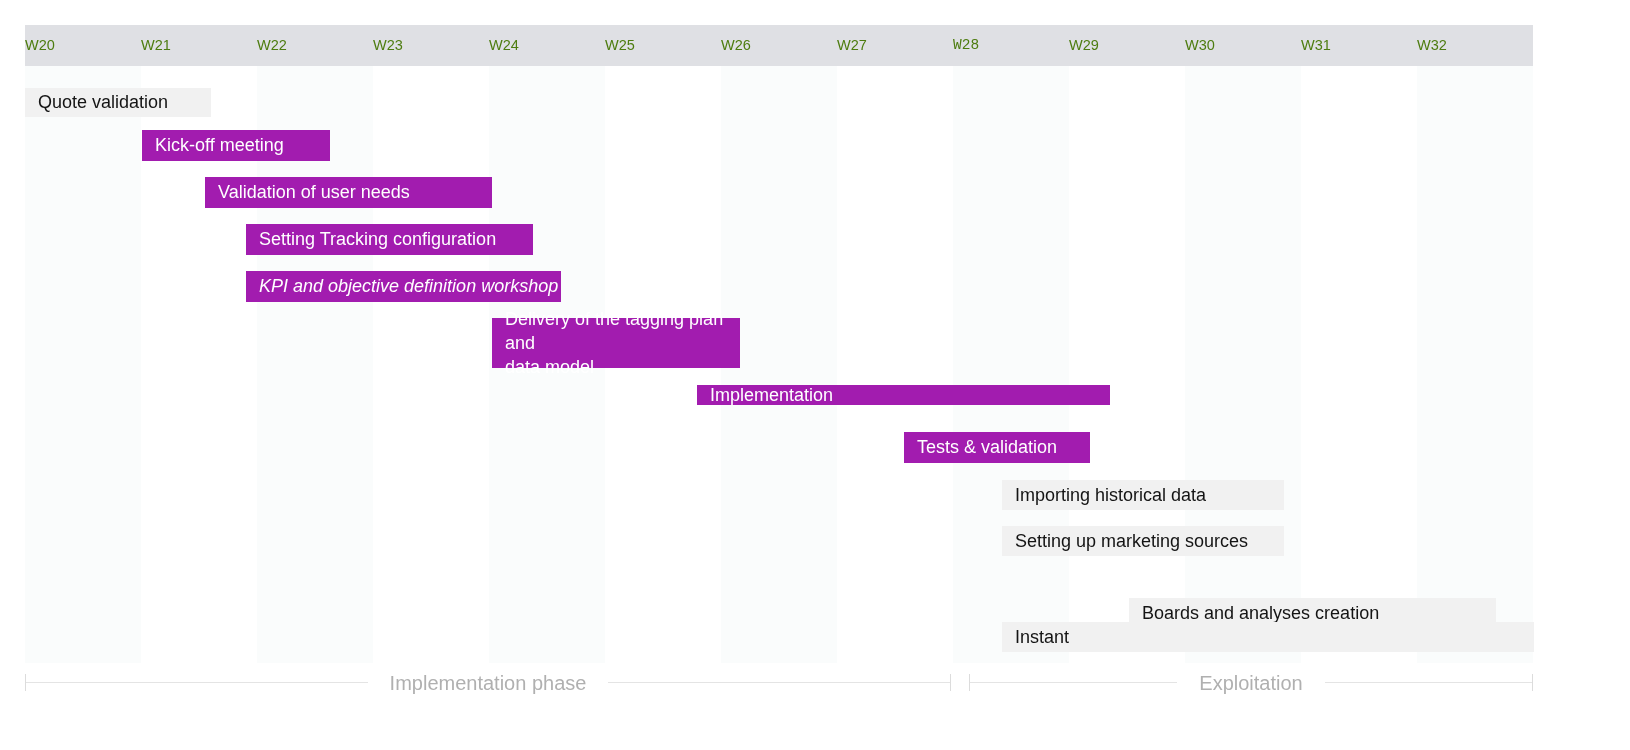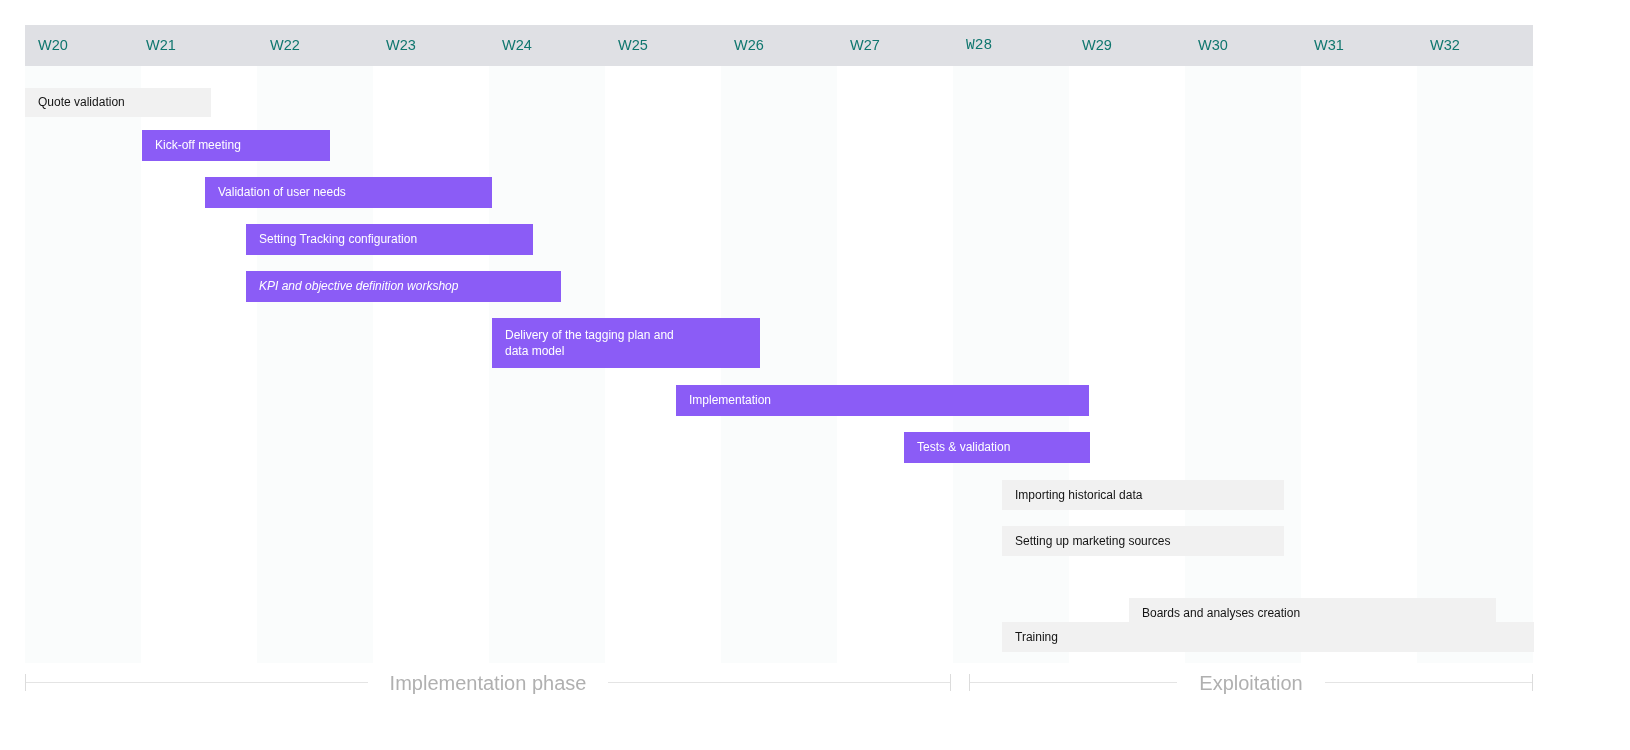--- a/index.html
+++ b/index.html
@@ -39,37 +39,36 @@
     width: 1508px;
     height: 41px;
     background: #dfe0e4;
   }
   .week-label {
     position: absolute;
     top: 0;
     height: 41px;
     line-height: 41px;
     font-size: 14.5px;
-    color: #0f766e;
-    padding-left: 13px;
+    color: #4d7c0f;
     white-space: nowrap;
   }
 
   
   .bar {
     position: absolute;
     display: flex;
     align-items: center;
-    font-size: 12px;
+    font-size: 18px;
     padding: 0 0 0 13px;
     line-height: 1.35;
     white-space: pre-line;
   }
   .bar.brown {
-    background: #8b5cf6;
+    background: #a21caf;
     color: #ffffff;
   }
   .bar.grey {
     background: #f1f1f1;
     color: #141414;
   }
 
   
   .phase {
     position: absolute;
@@ -109,48 +108,48 @@
       <div class="week-band" style="left: 257px; width: 116px;"></div>
       <div class="week-band" style="left: 489px; width: 116px;"></div>
       <div class="week-band" style="left: 721px; width: 116px;"></div>
       <div class="week-band" style="left: 953px; width: 116px;"></div>
       <div class="week-band" style="left: 1185px; width: 116px;"></div>
       <div class="week-band" style="left: 1417px; width: 116px;"></div>
     </div>
 
   <div class="header-row" id="header-row">
       <div class="week-label" style="left: 0px; width: 116px;">W20</div>
-      <div class="week-label" style="left: 108px; width: 116px;">W21</div>
+      <div class="week-label" style="left: 116px; width: 116px;">W21</div>
       <div class="week-label" style="left: 232px; width: 116px;">W22</div>
       <div class="week-label" style="left: 348px; width: 116px;">W23</div>
       <div class="week-label" style="left: 464px; width: 116px;">W24</div>
       <div class="week-label" style="left: 580px; width: 116px;">W25</div>
       <div class="week-label" style="left: 696px; width: 116px;">W26</div>
       <div class="week-label" style="left: 812px; width: 116px;">W27</div>
       <div class="week-label" style="left: 928px; width: 116px; font-family: Liberation Mono, monospace;">W28</div>
       <div class="week-label" style="left: 1044px; width: 116px;">W29</div>
       <div class="week-label" style="left: 1160px; width: 116px;">W30</div>
       <div class="week-label" style="left: 1276px; width: 116px;">W31</div>
       <div class="week-label" style="left: 1392px; width: 116px;">W32</div>
     </div>
 
   <div id="bars-layer">
       <div class="bar grey" style="left: 25px; top: 88px; width: 186px; height: 29px;">Quote validation</div>
       <div class="bar brown" style="left: 142px; top: 130px; width: 188px; height: 31px;">Kick-off meeting</div>
       <div class="bar brown" style="left: 205px; top: 177px; width: 287px; height: 31px;">Validation of user needs</div>
       <div class="bar brown" style="left: 246px; top: 224px; width: 287px; height: 31px;">Setting Tracking configuration</div>
       <div class="bar brown" style="left: 246px; top: 271px; width: 315px; height: 31px; font-style: italic;">KPI and objective definition workshop</div>
-      <div class="bar brown" style="left: 492px; top: 318px; width: 268px; height: 50px;">Delivery of the tagging plan and
+      <div class="bar brown" style="left: 492px; top: 318px; width: 248px; height: 50px;">Delivery of the tagging plan and
 data model</div>
-      <div class="bar brown" style="left: 676px; top: 385px; width: 413px; height: 31px;">Implementation</div>
+      <div class="bar brown" style="left: 697px; top: 385px; width: 413px; height: 20px;">Implementation</div>
       <div class="bar brown" style="left: 904px; top: 432px; width: 186px; height: 31px;">Tests &amp; validation</div>
       <div class="bar grey" style="left: 1002px; top: 480px; width: 282px; height: 30px;">Importing historical data</div>
       <div class="bar grey" style="left: 1002px; top: 526px; width: 282px; height: 30px;">Setting up marketing sources</div>
       <div class="bar grey" style="left: 1129px; top: 598px; width: 367px; height: 30px;">Boards and analyses creation</div>
-      <div class="bar grey" style="left: 1002px; top: 622px; width: 532px; height: 30px;">Training</div>
+      <div class="bar grey" style="left: 1002px; top: 622px; width: 532px; height: 30px;">Instant</div>
     </div>
 
   <div id="phases-layer">
       <div class="phase" style="left: 25px; width: 926px;">
         <div class="cap"></div>
         <div class="rule"></div>
         <div class="phase-label">Implementation phase</div>
         <div class="rule"></div>
         <div class="cap"></div>
       </div>

